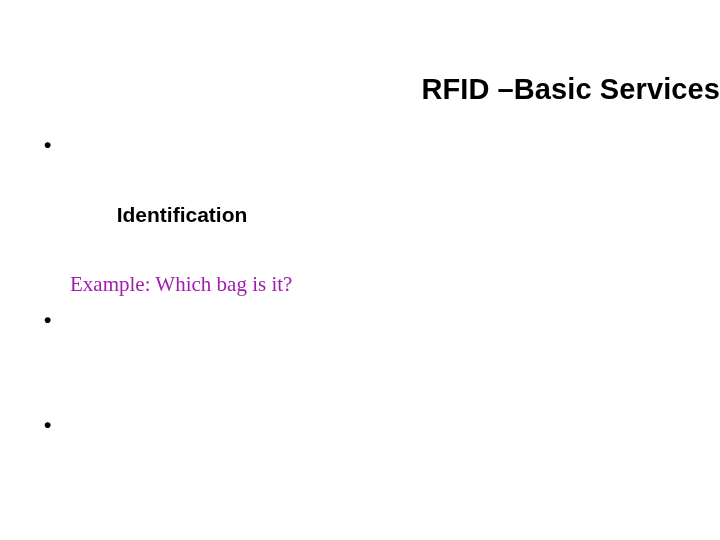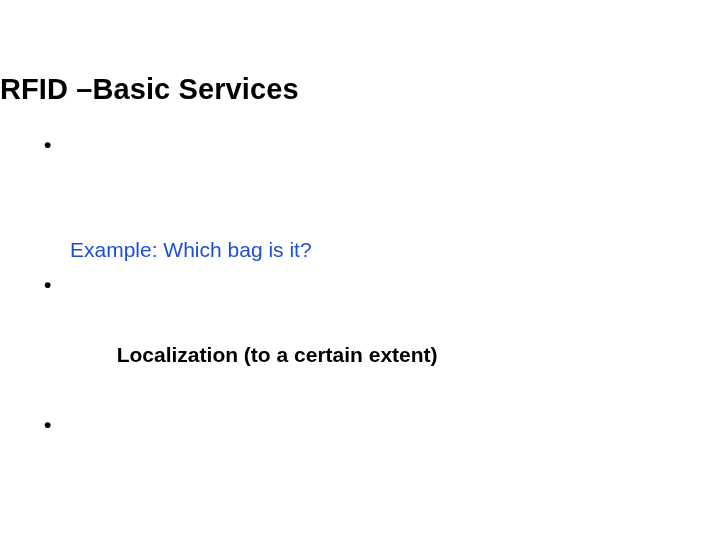--- a/index.html
+++ b/index.html
@@ -22,21 +22,21 @@
     background: #ffffff;
     overflow: hidden;
     box-sizing: border-box;
   }
 
   .slide-title {
     position: absolute;
     top: 72px;
     left: 0;
     width: 720px;
-    text-align: left;
+    text-align: right;
     font-size: 29px;
     font-weight: bold;
     line-height: 34px;
     letter-spacing: 0.1px;
     color: #000000;
     white-space: pre;
   }
 
   .body-block {
     position: absolute;
@@ -71,50 +71,51 @@
     font-weight: bold;
     color: #000000;
   }
 
   .bullet-example {
     display: block;
     padding-left: 36px;
     font-size: 21px;
     font-weight: normal;
     line-height: 35px;
-    color: #1d4ed8;
+    color: #a21caf;
+    font-family: Liberation Serif, serif;
   }
 
   .bullet-example .ex-line {
     display: block;
     white-space: pre;
   }
 </style>
 </head>
 <body>
 
 <div class="slide">
 
   <div class="slide-title">RFID –Basic Services</div>
 
   <div class="body-block">
 
     <div class="bullet-group">
       <div class="bullet-head">
         <span class="bullet-marker">•</span>
+        <span>Identification</span>
       </div>
       <div class="bullet-example">
         <span class="ex-line">Example: Which bag is it?</span>
       </div>
     </div>
 
     <div class="bullet-group">
       <div class="bullet-head">
         <span class="bullet-marker">•</span>
-        <span>Localization (to a certain extent)</span>
       </div>
       <div class="bullet-example">
       </div>
     </div>
 
     <div class="bullet-group">
       <div class="bullet-head">
         <span class="bullet-marker">•</span>
         
       </div>

